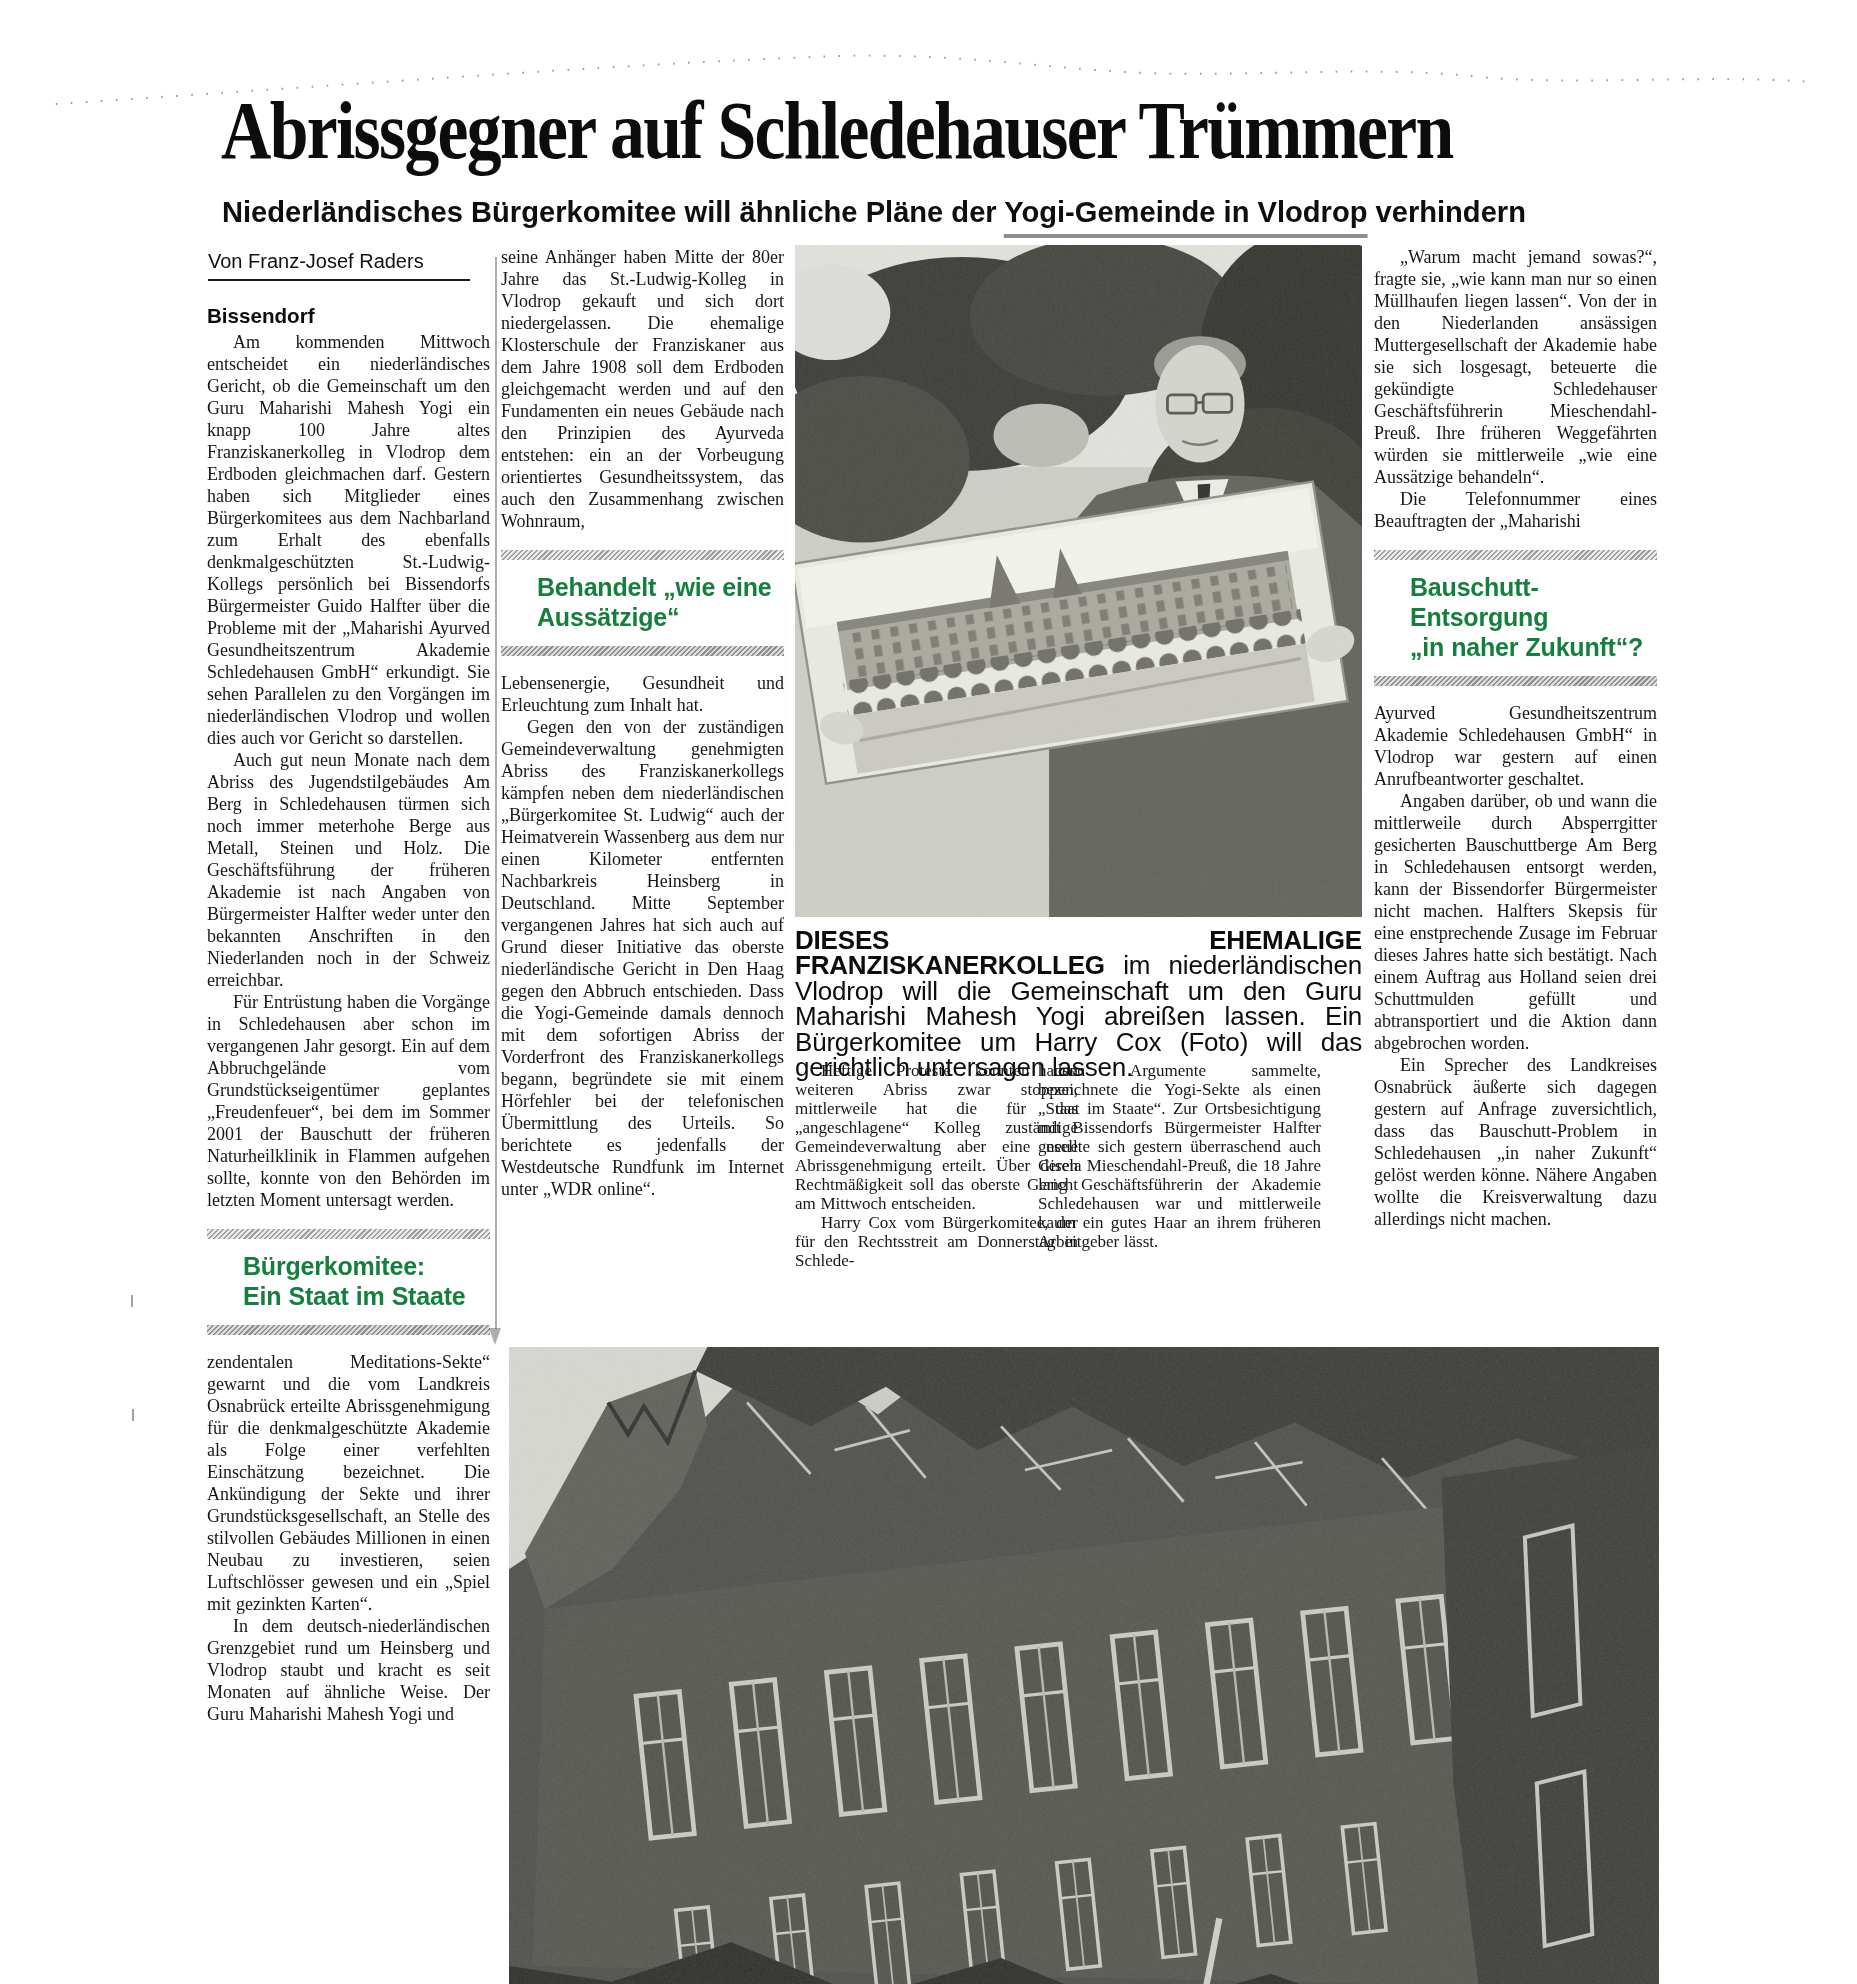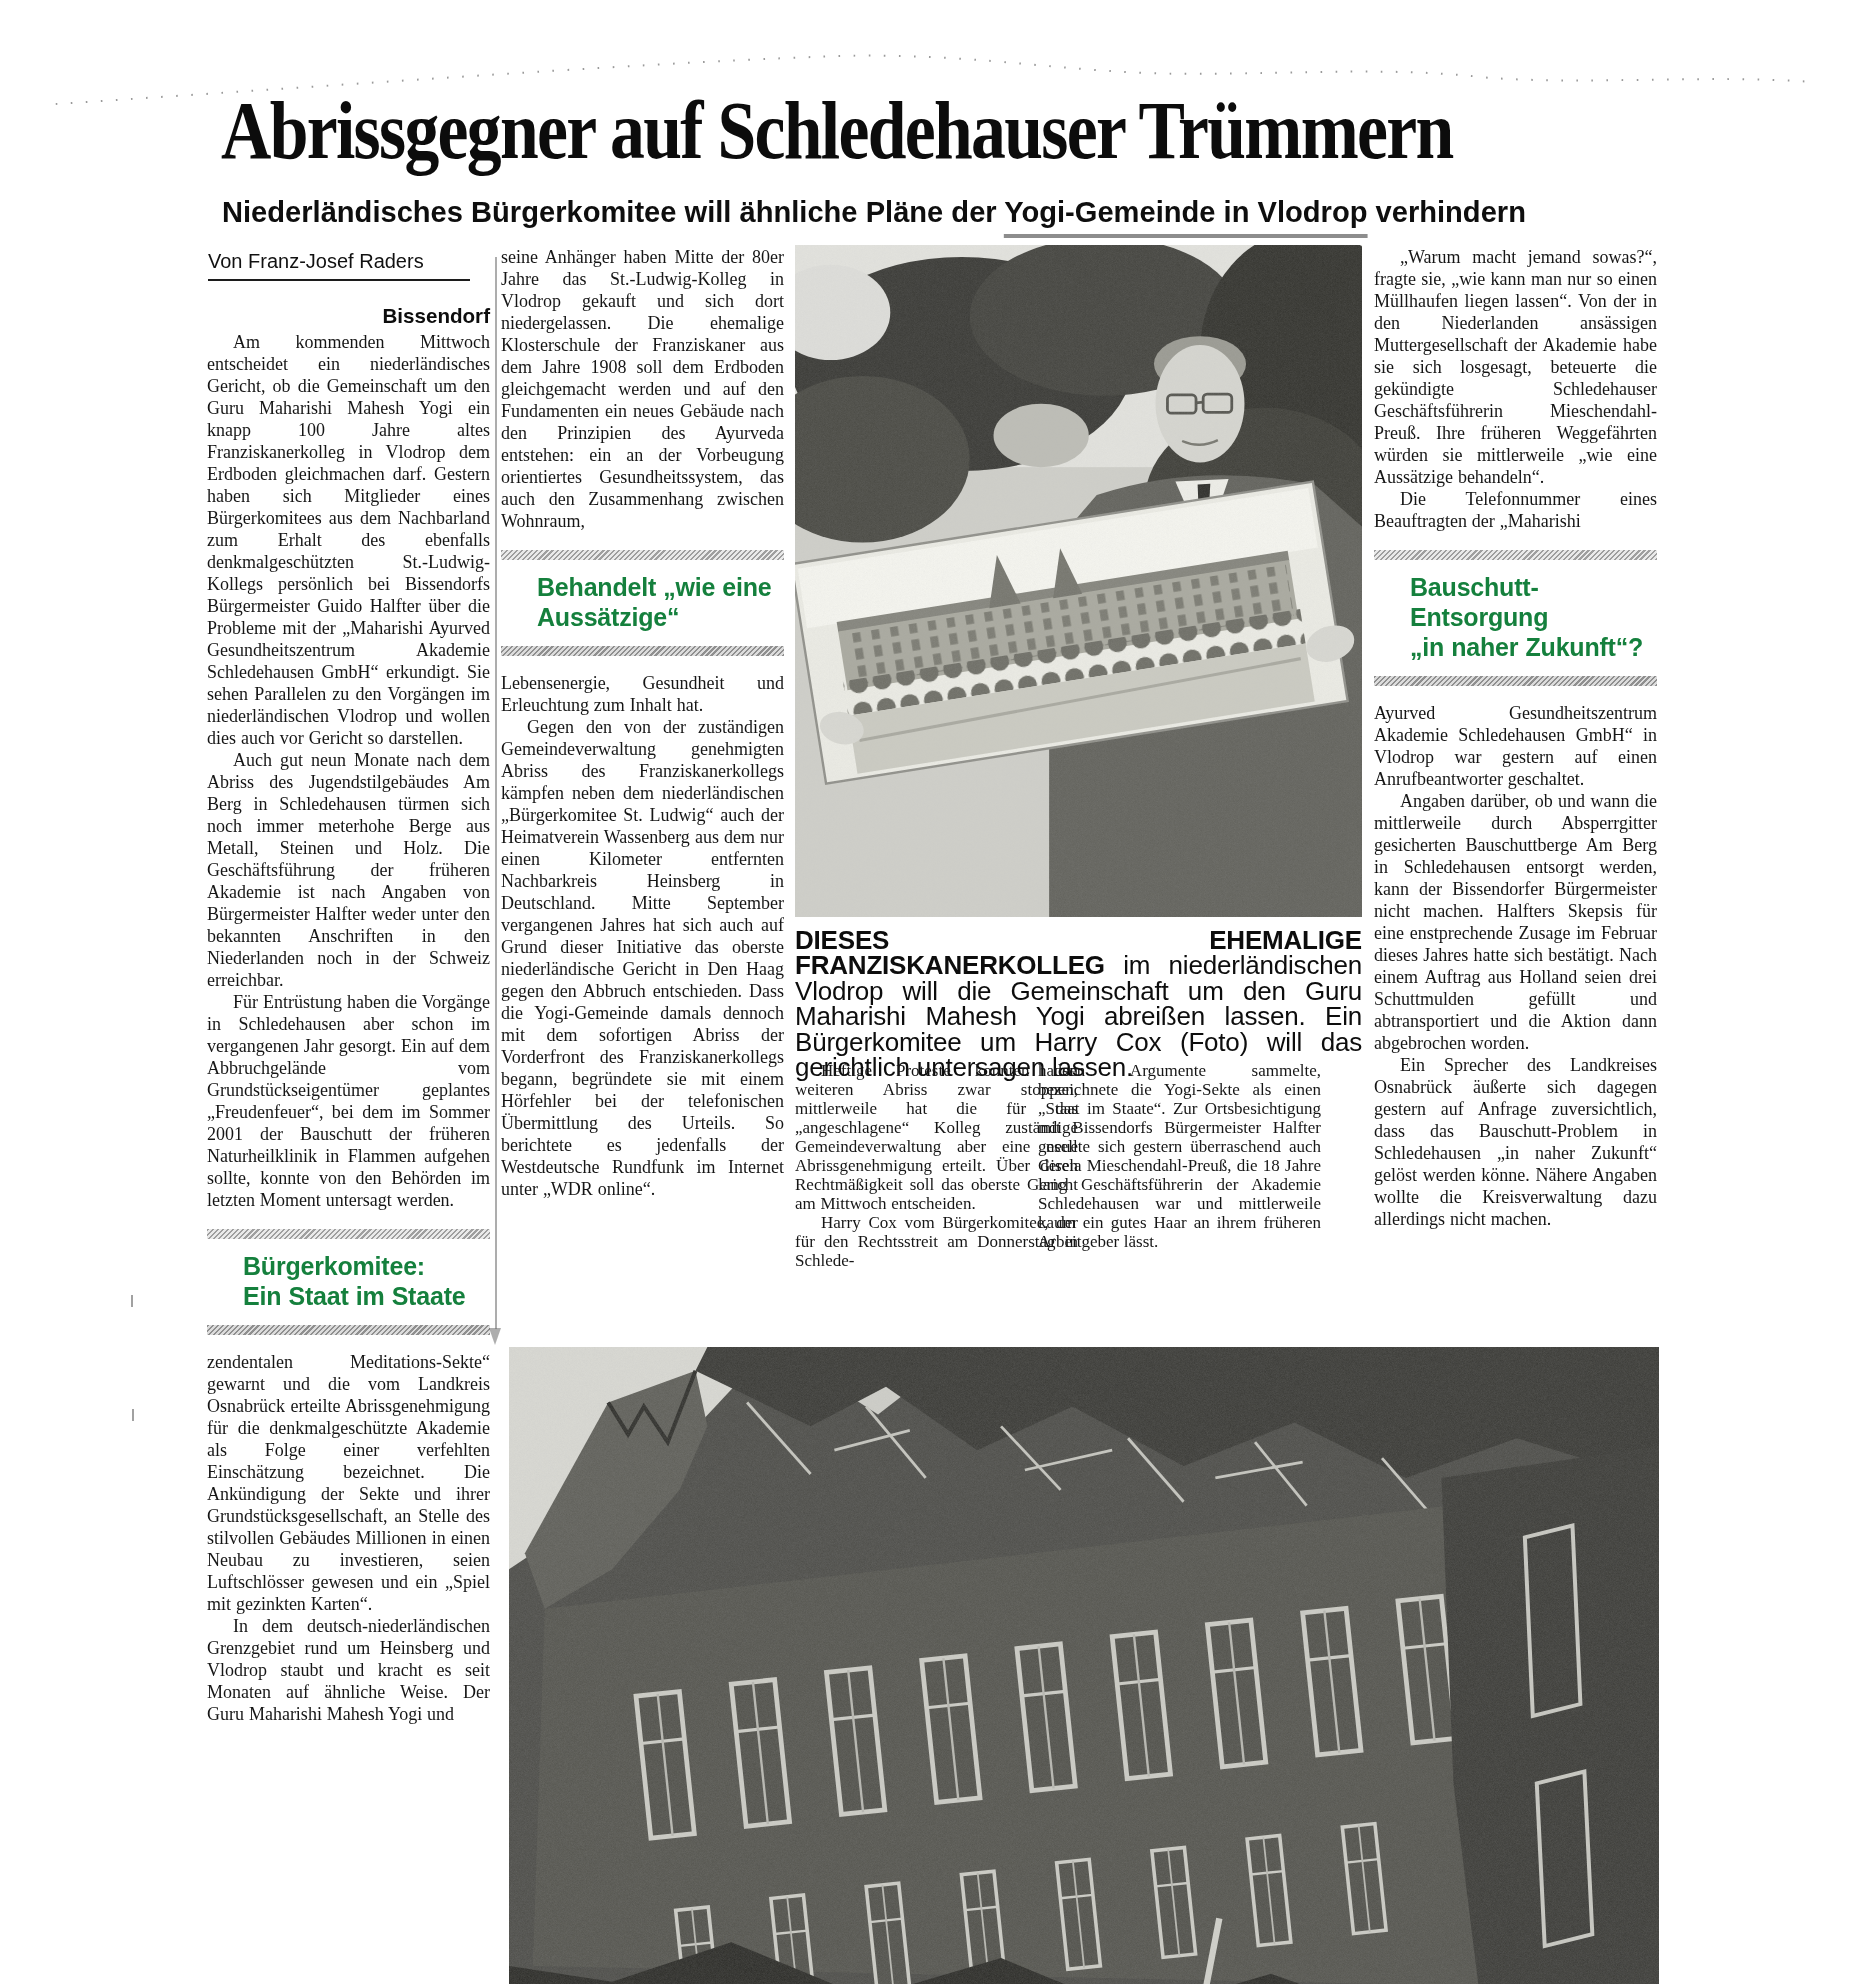--- a/index.html
+++ b/index.html
@@ -18,21 +18,21 @@
   .col{width:283px;font:400 18px/22px "Liberation Serif",serif;text-align:justify;color:#161616;
        hyphens:auto;-webkit-hyphens:auto;word-spacing:0.4px;}
   .col--small{font:400 17px/19px "Liberation Serif",serif;}
   #col1{left:207px;top:304px;}
   #col2{left:501px;top:246px;}
   #col3{left:795px;top:1061px;}
   #col4{left:1038px;top:1061px;}
   #col5{left:1374px;top:246px;}
   .p{margin:0;}
   .p--indent{text-indent:26px;}
-  .dateline{font:700 20.6px/24px "Liberation Sans",sans-serif;text-align:right;margin-bottom:3.2px;color:#0d0d0d;}
+  .dateline{font:700 20.6px/24px "Liberation Sans",sans-serif;margin-bottom:3.2px;color:#0d0d0d;}
   .intro{font:700 19.5px/24px "Liberation Sans",sans-serif;text-align:justify;letter-spacing:-0.2px;
          margin-bottom:22px;color:#0d0d0d;}
   .subblock{margin:18px 0 16px;}
   .hatch{height:10px;background:repeating-linear-gradient(135deg,#9f9f9f 0 1.6px,#eaeaea 1.6px 3.6px);}
   .hatch--btm{background:repeating-linear-gradient(135deg,#8f8f8f 0 1.6px,#dcdcdc 1.6px 3.6px);}
   .subtitle{font:700 25px/30px "Liberation Sans",sans-serif;padding:12px 0 13.5px 36px;
             letter-spacing:-0.2px;color:#15803d;}
   
   .photo{position:absolute;background:#c9c9c6;}
   .photo svg{display:block;width:100%;height:100%;}

